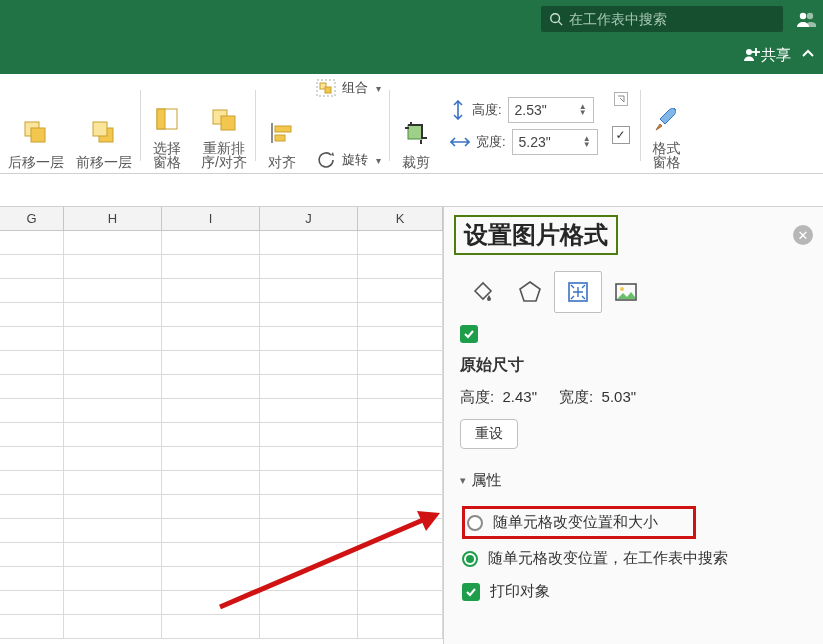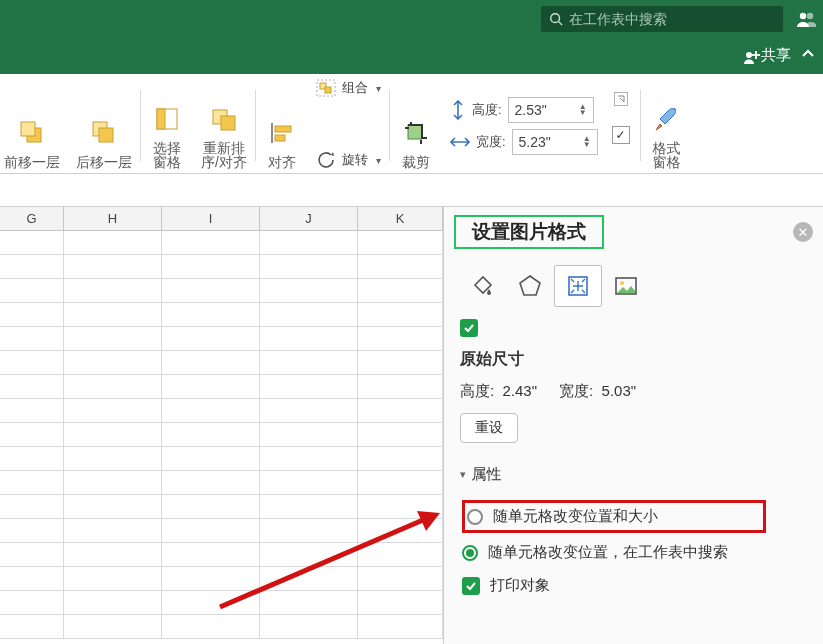--- a/index.html
+++ b/index.html
@@ -6,21 +6,21 @@
   body { width: 823px; height: 644px; overflow: hidden; background: #fff; position: relative; }
 
   .titlebar { height: 37px; background: #217346; display: flex; align-items: center; justify-content: flex-end; padding: 0 6px; gap: 12px; }
   .search-wrap { display: flex; align-items: center; background: #164f30; width: 242px; height: 26px; border-radius: 2px; padding: 0 8px; gap: 6px; }
   .search-wrap svg { flex: none; }
   .search-wrap input { background: transparent; border: none; color: #cfe3d6; font-size: 14px; width: 100%; outline: none; }
   .search-wrap input::placeholder { color: #a7c8b3; }
   .title-ico { width: 22px; height: 22px; display: flex; align-items: center; justify-content: center; }
 
   .sharebar { height: 37px; background: #217346; display: flex; align-items: center; justify-content: flex-end; padding-right: 8px; gap: 10px; color: #fff; font-size: 15px; }
-  .share-chunk { display: flex; align-items: flex-end; cursor: pointer; }
+  .share-chunk { display: flex; align-items: flex-start; cursor: pointer; }
 
   .ribbon { height: 100px; background: #fff; border-bottom: 1px solid #d0d0d0; display: flex; align-items: stretch; padding: 8px 0 4px 0; }
   .rgroup { display: flex; flex-direction: column; align-items: center; justify-content: flex-end; padding: 0 8px; position: relative; }
   .rsep { width: 1px; background: #d9d9d9; margin: 8px 0; }
   .rlabel { font-size: 14px; color: #5a5a5a; text-align: center; line-height: 14px; margin-top: 2px; white-space: pre; }
   .ricon { width: 36px; height: 36px; display: flex; align-items: center; justify-content: center; margin-bottom: 2px; }
   .stack { display: flex; flex-direction: column; gap: 18px; }
   .hstack { display: flex; align-items: center; gap: 6px; font-size: 13px; color: #444; }
   .dd { font-size: 10px; color: #666; margin-left: 2px; }
   .spin { width: 86px; height: 26px; border: 1px solid #bfbfbf; background: #fff; display: flex; align-items: center; padding: 0 6px; font-size: 14px; justify-content: space-between; }
@@ -33,39 +33,39 @@
   .workarea { display: flex; height: calc(644px - 37px - 37px - 100px - 33px); }
   .sheet { flex: 1; position: relative; overflow: hidden; }
   .colheads { display: flex; height: 24px; border-bottom: 1px solid #c6c6c6; }
   .colhead { border-right: 1px solid #c6c6c6; font-size: 13px; color: #444; display:flex; align-items:center; justify-content:center; background:#f3f3f3; }
   .rows { }
   .row { display:flex; height: 24px; border-bottom: 1px solid #d9d9d9; }
   .cell { border-right: 1px solid #d9d9d9; }
 
   .panel { width: 380px; border-left: 1px solid #d0d0d0; background: #fafafa; display:flex; flex-direction:column; }
   .panel-head { display:flex; align-items:center; justify-content:space-between; padding: 8px 10px 6px 10px; }
-  .panel-title { font-size: 19px; font-weight: 600; color: #262626; border: 2px solid #22c55e; padding: 2px 16px; }
+  .panel-title { font-size: 24px; font-weight: 600; color: #262626; border: 2px solid #4d7c0f; padding: 2px 8px; }
   .close-x { width:20px; height:20px; border-radius:50%; background:#b7b7b7; color:#fff; display:flex; align-items:center; justify-content:center; font-size:13px; cursor:pointer; }
   .tabbar { display:flex; gap:0; padding: 10px 14px 6px 14px; }
   .ptab { width:48px; height:42px; display:flex; align-items:center; justify-content:center; border:1px solid transparent; }
   .ptab.active { border:1px solid #bfbfbf; background:#fff; border-radius:2px; }
   .panel-body { padding: 6px 16px 10px 16px; font-size:15px; color:#333; display:flex; flex-direction:column; gap:12px; }
   .chkline { display:flex; align-items:center; gap:10px; }
   .greenchk { width:18px; height:18px; border-radius:3px; background:#1e9e4a; display:flex; align-items:center; justify-content:center; }
   .orig-title { font-weight:700; font-size:16px; }
   .orig-vals { display:flex; gap:22px; font-size:15px; color:#333; }
   .reset-btn { width:58px; height:30px; border:1px solid #c0c0c0; border-radius:4px; background:#fff; font-size:14px; display:flex; align-items:center; justify-content:center; cursor:pointer; }
   .section { display:flex; align-items:center; gap:6px; font-size:15px; color:#333; margin-top:10px; }
   .section .chev { font-size:11px; color:#666; }
   .radio-group { display:flex; flex-direction:column; gap:10px; margin-top:4px; padding-left:2px; }
   .radiorow { display:flex; align-items:center; gap:10px; font-size:15px; }
   .radio { width:16px; height:16px; border-radius:50%; border:2px solid #8a8a8a; background:#fff; }
   .radio.sel { border-color:#1e9e4a; display:flex; align-items:center; justify-content:center; }
   .radio.sel::after { content:""; width:8px; height:8px; border-radius:50%; background:#1e9e4a; }
-  .redbox { border:3px solid #d11212; padding:4px 18px 4px 2px; width:304px; }
+  .redbox { border:3px solid #d11212; padding:4px 18px 4px 2px; width:234px; }
 
   .arrow-anno { position:absolute; pointer-events:none; }
 </style>
 </head>
 <body>
 
 <div class="titlebar">
   <div class="search-wrap">
     <svg width="14" height="14" viewBox="0 0 16 16">
         <circle cx="7" cy="7" r="5" stroke="#cfe3d6" stroke-width="1.6" fill="none"></circle>
@@ -94,37 +94,37 @@
     <span>共享</span>
   </div>
   <div>
     <svg width="14" height="14" viewBox="0 0 14 14">
         <path d="M2 9l5-5 5 5" stroke="#fff" stroke-width="2" fill="none"></path>
       </svg>
   </div>
 </div>
 
 <div class="ribbon">
+  <div class="rgroup">
+    <div class="ricon">
+        <svg width="30" height="30" viewBox="0 0 30 30">
+          <rect x="4" y="4" width="14" height="14" fill="#fbe59a" stroke="#c9a02e"></rect>
+          <rect x="10" y="10" width="14" height="14" fill="#f3c74e" stroke="#c9a02e"></rect>
+        </svg>
+      </div>
+    <div class="rlabel">后移一层</div>
+  </div>
   <div class="rgroup" style="padding-left:4px">
     <div class="ricon">
         <svg width="30" height="30" viewBox="0 0 30 30">
           <rect x="10" y="10" width="14" height="14" fill="#f3c74e" stroke="#c9a02e"></rect>
           <rect x="4" y="4" width="14" height="14" fill="#fbe59a" stroke="#c9a02e"></rect>
         </svg>
       </div>
     <div class="rlabel">前移一层</div>
-  </div>
-  <div class="rgroup">
-    <div class="ricon">
-        <svg width="30" height="30" viewBox="0 0 30 30">
-          <rect x="4" y="4" width="14" height="14" fill="#fbe59a" stroke="#c9a02e"></rect>
-          <rect x="10" y="10" width="14" height="14" fill="#f3c74e" stroke="#c9a02e"></rect>
-        </svg>
-      </div>
-    <div class="rlabel">后移一层</div>
   </div>
   <div class="rsep"></div>
   <div class="rgroup">
     <div class="ricon">
         <svg width="30" height="30" viewBox="0 0 30 30">
           <rect x="5" y="5" width="20" height="20" fill="#fff" stroke="#c9a02e"></rect>
           <rect x="5" y="5" width="8" height="20" fill="#f3c74e" stroke="#c9a02e"></rect>
         </svg>
       </div>
     <div class="rlabel">选择

